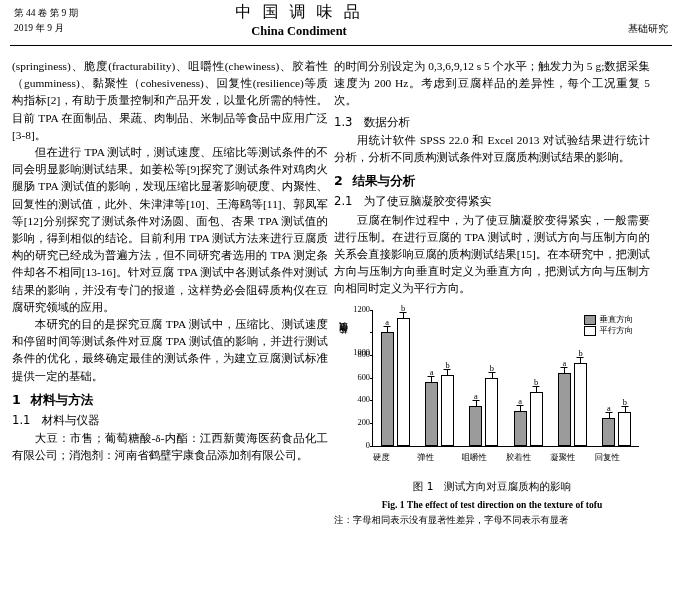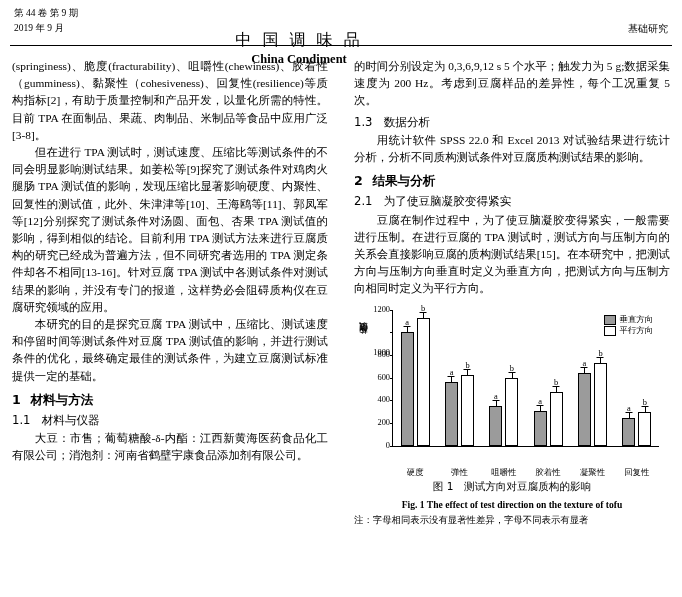--- a/index.html
+++ b/index.html
@@ -10,29 +10,29 @@
     color:#000;
     position:relative;
     overflow:hidden;
   }
   .page{position:relative;width:682px;height:597px;}
 
   
   .header{position:absolute;left:0;top:0;width:682px;}
   .hdr-left{position:absolute;left:14px;top:6px;font-size:9.5px;line-height:15px;font-family:"Liberation Serif",serif;}
   .hdr-right{position:absolute;right:14px;top:22px;font-size:10px;font-family:"DejaVu Sans",sans-serif;margin-left:48px;}
-  .hdr-center{position:absolute;left:0;top:2px;width:598px;text-align:center;margin-top:28px;}
+  .hdr-center{position:absolute;left:0;top:2px;width:598px;text-align:center;}
   .hdr-cn{font-size:16px;letter-spacing:3px;font-family:"DejaVu Sans",sans-serif;}
   .hdr-en{font-size:12.5px;font-weight:bold;margin-top:1px;font-family:"Liberation Serif",serif;}
   .rule{position:absolute;left:10px;top:45px;width:662px;border-top:1px solid #000;}
 
   
   .col{position:absolute;top:58px;width:316px;font-size:11.4px;line-height:17.2px;text-align:justify;}
   .col-left{left:12px;}
-  .col-right{left:354px;}
+  .col-right{left:334px;}
 
   p{margin:0;text-indent:2em;}
   p.noind{text-indent:0;}
   .h1{margin:6px 0 2px 0;font-size:12.6px;font-weight:bold;font-family:"DejaVu Sans",sans-serif;text-indent:0;}
   .h1 .num{display:inline-block;min-width:14px;}
   .h2{margin:4px 0 1px 0;font-size:11.6px;font-family:"DejaVu Sans",sans-serif;text-indent:0;}
   .h2 .num{display:inline-block;min-width:26px;}
 
   
   .figure{margin-top:6px;}
@@ -42,21 +42,21 @@
   .ytick{position:absolute;right:100%;transform:translateY(-50%);font-size:8.4px;padding-right:3px;font-family:"Liberation Serif",serif;}
   .tickmark{position:absolute;right:100%;width:3px;border-top:1px solid #000;}
   .groups{position:absolute;left:0;top:0;right:0;bottom:0;display:flex;align-items:flex-end;}
   .grp{flex:1;display:flex;align-items:flex-end;justify-content:center;gap:3px;height:100%;position:relative;}
   .bar{width:13px;position:relative;border:1px solid #000;box-sizing:border-box;}
   .bar.a{background:#9b9b9b;}
   .bar.b{background:#ffffff;}
   .bar .err{position:absolute;left:50%;top:-7px;width:1px;height:7px;background:#000;}
   .bar .errcap{position:absolute;left:50%;transform:translateX(-50%);top:-7px;width:7px;height:1px;background:#000;}
   .blab{position:absolute;left:50%;transform:translateX(-50%);top:-19px;font-size:8.4px;font-family:"Liberation Serif",serif;}
-  .xtick{position:absolute;top:100%;width:100%;text-align:center;font-size:8.4px;padding-top:18px;font-family:"DejaVu Sans",sans-serif;}
+  .xtick{position:absolute;top:100%;width:100%;text-align:left;font-size:8.4px;padding-top:3px;font-family:"DejaVu Sans",sans-serif;}
   .legend{position:absolute;right:6px;top:4px;font-size:8.4px;font-family:"DejaVu Sans",sans-serif;line-height:11px;}
   .legend div{display:flex;align-items:flex-end;gap:4px;}
   .swatch{width:10px;height:8px;border:1px solid #000;display:inline-block;}
   .sw-a{background:#9b9b9b;}
   .sw-b{background:#fff;}
 
   .figcap{text-align:center;font-size:10.6px;margin-top:2px;font-family:"DejaVu Sans",sans-serif;}
   .figcap-en{text-align:center;font-size:9.6px;font-weight:bold;margin-top:1px;font-family:"Liberation Serif",serif;}
   .fignote{font-size:9.4px;line-height:12px;margin-top:1px;text-indent:0;}
 </style>

